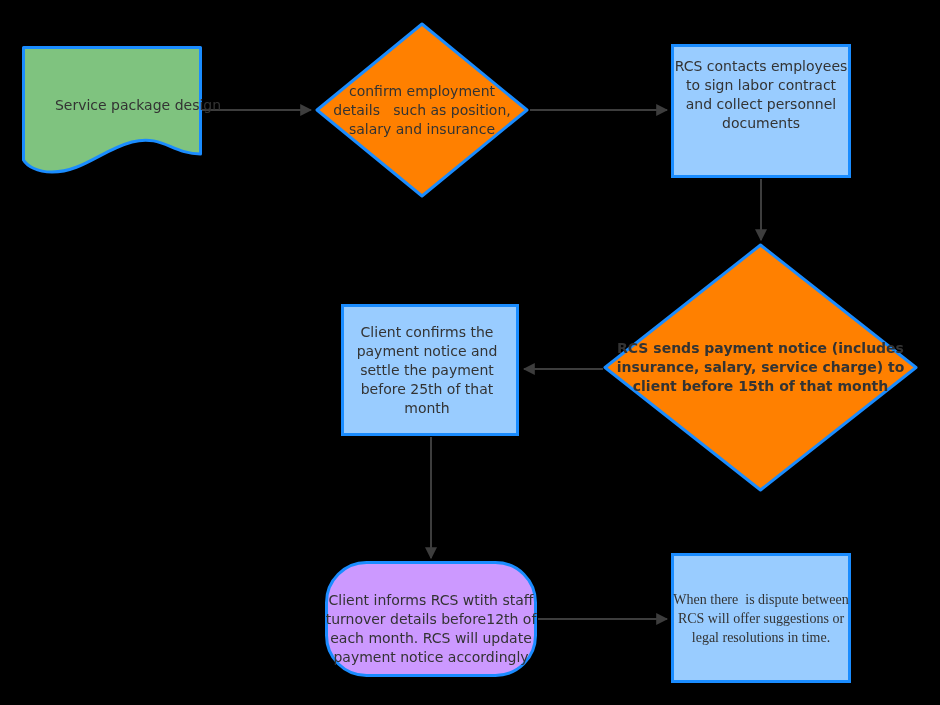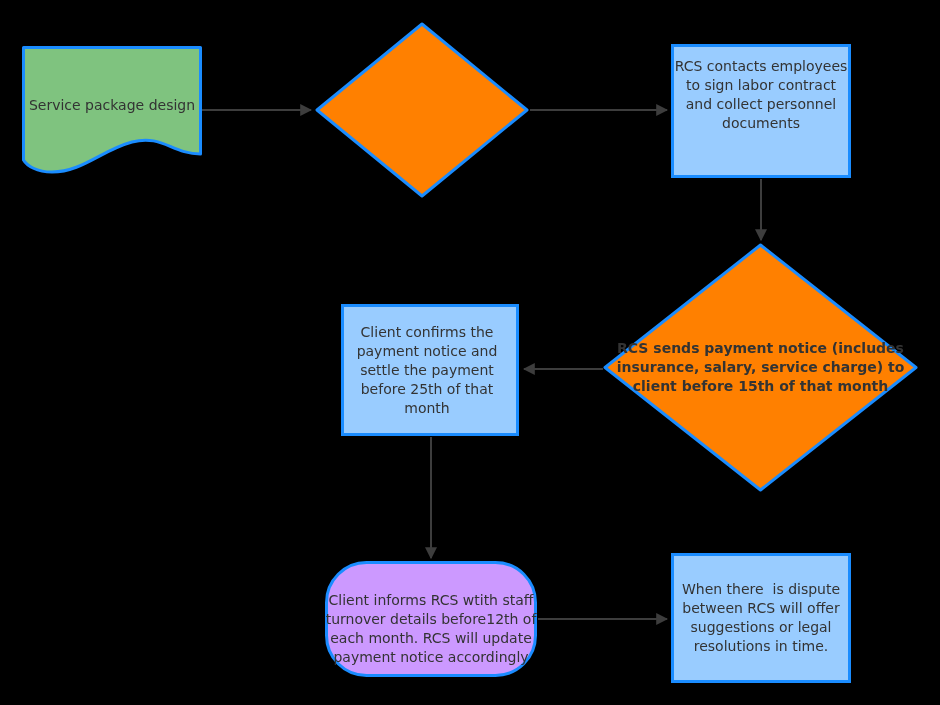--- a/index.html
+++ b/index.html
@@ -48,27 +48,27 @@
   
   #n-doc      { left: 22px;  top: 46px;  width: 180px; height: 128px; }
   #n-diamond1 { left: 315px; top: 22px;  width: 214px; height: 176px; }
   #n-rcs      { left: 671px; top: 44px;  width: 180px; height: 134px; }
   #n-diamond2 { left: 603px; top: 243px; width: 315px; height: 249px; }
   #n-client   { left: 341px; top: 304px; width: 178px; height: 132px; }
   #n-turnover { left: 325px; top: 561px; width: 212px; height: 116px; }
   #n-dispute  { left: 671px; top: 553px; width: 180px; height: 130px; }
 
   
-  #l-doc      { left: 22px;  top: 46px;  width: 180px; height: 118px; }
+  #l-doc      { left: 22px;  top: 46px;  width: 180px; height: 118px; padding-left: 26px; }
   #l-diamond1 { left: 327px; top: 22px;  width: 190px; height: 176px; }
   #l-rcs      { left: 671px; top: 44px;  width: 180px; height: 102px; border-radius: 23px; }
   #l-diamond2 { left: 600px; top: 243px; width: 321px; height: 249px; font-weight: bold; }
   #l-client   { left: 341px; top: 304px; width: 172px; height: 132px; }
   #l-turnover { left: 325px; top: 561px; width: 212px; height: 136px; }
-  #l-dispute  { left: 671px; top: 553px; width: 180px; height: 130px; }
+  #l-dispute  { left: 671px; top: 553px; width: 180px; height: 130px; font-family: Liberation Serif, serif; }
 </style>
 </head>
 <body>
 
 <div id="canvas">
 
   <svg class="edge-layer" viewBox="0 0 940 705" width="940" height="705" xmlns="http://www.w3.org/2000/svg">
     <defs>
       <marker id="arrowR" viewBox="0 0 10 10" refX="9" refY="5" markerWidth="6" markerHeight="6" orient="auto-start-reverse">
         <path d="M 0 0 L 10 5 L 0 10 z" fill="#3d3d3d"></path>
@@ -100,20 +100,21 @@
       <path d="M 1.5 1.5 L 178.5 1.5 L 178.5 108 C 150 108 140 88 110 96 C 80 104 60 126 30 126 C 15 126 5 120 1.5 114 Z" fill="#7fc37f" stroke="#1a8cff" stroke-width="3" stroke-linejoin="round"></path>
     </svg>
   </div>
   <div class="node-label" id="l-doc">Service package design</div>
 
   <div class="node" id="n-diamond1">
     <svg class="node-svg" width="214" height="176" viewBox="0 0 214 176" xmlns="http://www.w3.org/2000/svg">
       <polygon points="107,2 212,88 107,174 2,88" fill="#ff8000" stroke="#1a8cff" stroke-width="3" stroke-linejoin="round"></polygon>
     </svg>
   </div>
+  <div class="node-label" id="l-diamond1">confirm employment details   such as position, salary and insurance</div>
 
   <div class="node" id="n-rcs">
     <svg class="node-svg" width="180" height="134" viewBox="0 0 180 134" xmlns="http://www.w3.org/2000/svg">
       <rect x="1.5" y="1.5" width="177" height="131" fill="#99ccff" stroke="#1a8cff" stroke-width="3"></rect>
     </svg>
   </div>
   <div class="node-label" id="l-rcs">RCS contacts employees to sign labor contract and collect personnel documents</div>
 
   <div class="node" id="n-diamond2">
     <svg class="node-svg" width="315" height="249" viewBox="0 0 315 249" xmlns="http://www.w3.org/2000/svg">

